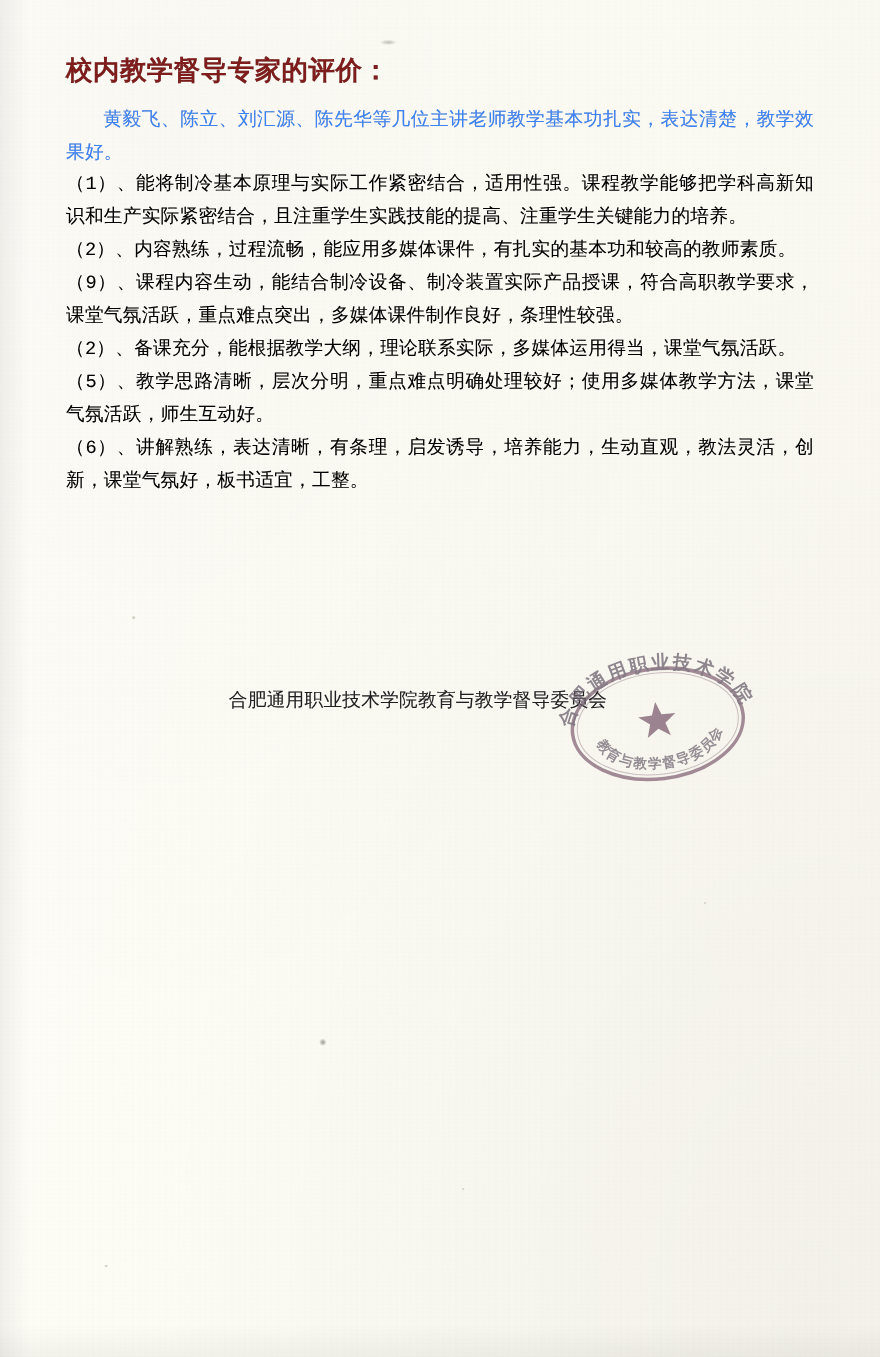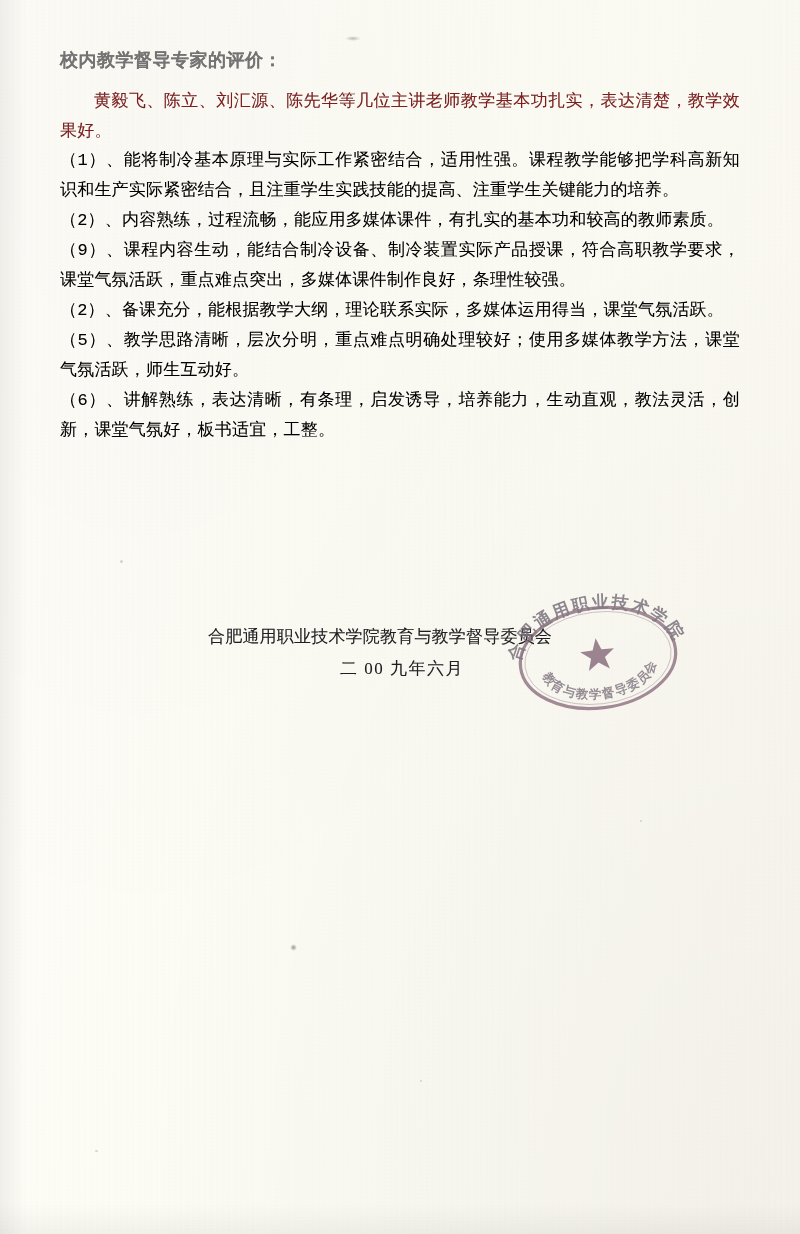--- a/index.html
+++ b/index.html
@@ -50,34 +50,34 @@
   .content {
     position: absolute;
     left: 60px;
     top: 48px;
     width: 680px;
   }
 
   .doc-title {
     font-family: "Liberation Sans", sans-serif;
     font-weight: bold;
-    font-size: 18px;
+    font-size: 24px;
     letter-spacing: .5px;
-    color: #737373;
+    color: #7f1d1d;
     margin: 0 0 14px 0;
     text-shadow: 0 0 .6px rgba(0,0,0,.35);
   }
 
   .para {
     font-size: 17px;
     line-height: 30px;
     letter-spacing: .2px;
     text-align: justify;
     margin: 0;
-    color: #7f1d1d;
+    color: #3b82f6;
     text-shadow: 0 0 .45px rgba(0,0,0,.25);
   }
   .para.indent {
     text-indent: 34px;
   }
 
   .list {
     margin: 0;
     padding: 0;
   }
@@ -192,21 +192,20 @@
       <p class="list-item">（2）、内容熟练，过程流畅，能应用多媒体课件，有扎实的基本功和较高的教师素质。</p>
       <p class="list-item">（9）、课程内容生动，能结合制冷设备、制冷装置实际产品授课，符合高职教学要求，课堂气氛活跃，重点难点突出，多媒体课件制作良好，条理性较强。</p>
       <p class="list-item">（2）、备课充分，能根据教学大纲，理论联系实际，多媒体运用得当，课堂气氛活跃。</p>
       <p class="list-item">（5）、教学思路清晰，层次分明，重点难点明确处理较好；使用多媒体教学方法，课堂气氛活跃，师生互动好。</p>
       <p class="list-item">（6）、讲解熟练，表达清晰，有条理，启发诱导，培养能力，生动直观，教法灵活，创新，课堂气氛好，板书适宜，工整。</p>
     </div>
   </div>
 
   <div class="sign-block">
     <div class="sign-org">合肥通用职业技术学院教育与教学督导委员会</div>
-    <div class="sign-date">二 00 九年六月</div>
   </div>
 
   <div class="seal">
     <svg width="200" height="128" viewBox="0 0 200 128" aria-hidden="true">
       <defs>
         <path id="sealArcOuter" d="M 22,64 A 78,50 0 0 1 178,64"></path>
         <path id="sealArcInner" d="M 44,74 A 56,30 0 0 0 156,74"></path>
       </defs>
       <ellipse cx="100" cy="64" rx="78" ry="50" fill="none" stroke="#7b5c6e" stroke-width="3.2" opacity="0.85"></ellipse>
       <ellipse cx="100" cy="64" rx="73.5" ry="46" fill="none" stroke="#7b5c6e" stroke-width="0.9" opacity="0.45"></ellipse>

